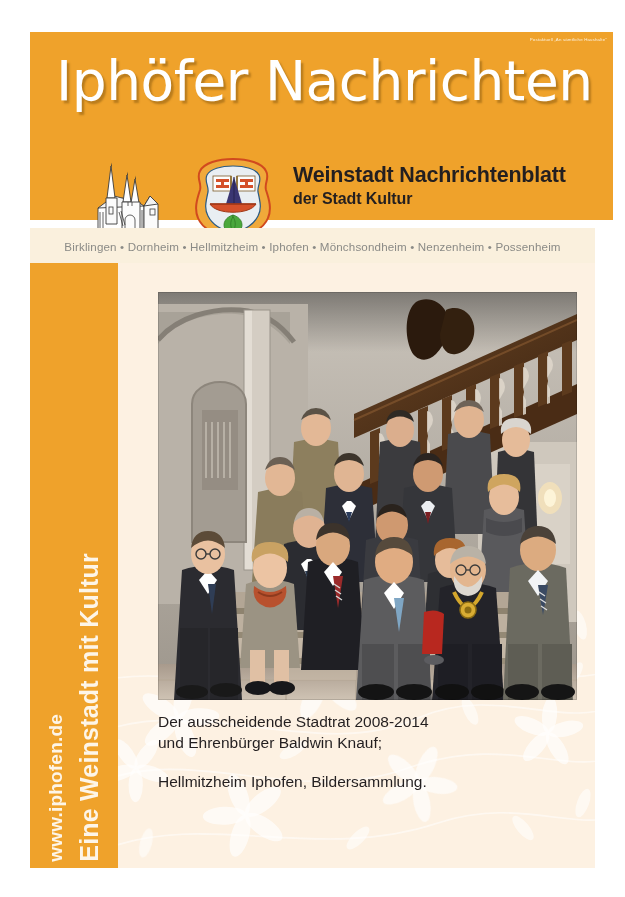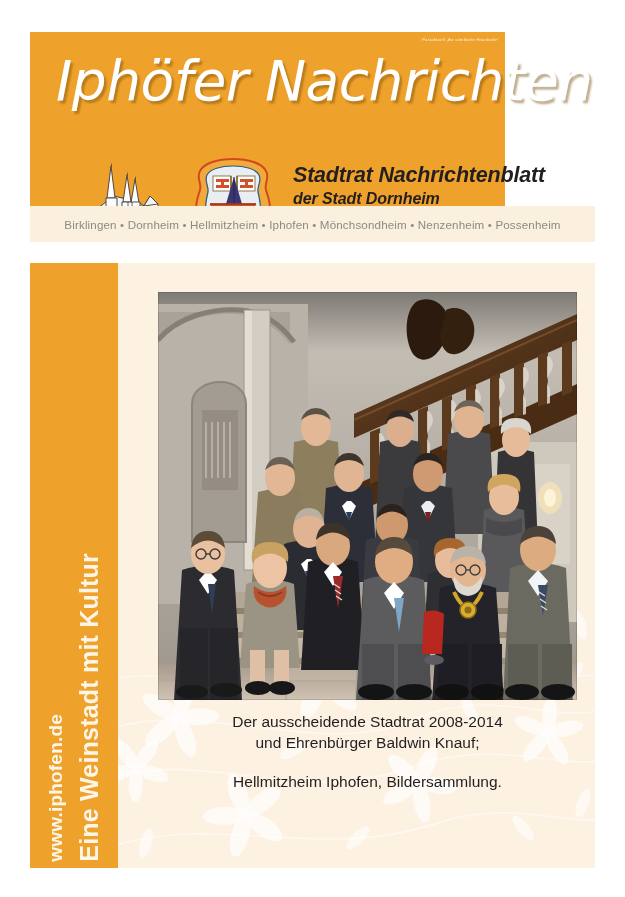--- a/index.html
+++ b/index.html
@@ -23,24 +23,23 @@
     width: 625px;
     height: 897px;
     background: #ffffff;
   }
 
   
   .masthead {
     position: absolute;
     left: 30px;
     top: 32px;
-    width: 475px;
+    width: 583px;
     height: 188px;
     background: #efa22b;
-    font-style: italic;
   }
 
   .postal-note {
     position: absolute;
     right: 6px;
     top: 5px;
     font-size: 4.4px;
     letter-spacing: 0.15px;
     color: #fbf0dc;
     font-family: "Liberation Sans", sans-serif;
@@ -97,21 +96,21 @@
     font-weight: bold;
     letter-spacing: -0.1px;
     margin-top: 3px;
     white-space: nowrap;
   }
 
   
   .village-strip {
     position: absolute;
     left: 30px;
-    top: 206px;
+    top: 228px;
     width: 565px;
     height: 36px;
     background: #faf0dd;
   }
   .village-strip .names {
     position: absolute;
     left: 50%;
     top: 50%;
     transform: translate(-50%, -50%);
     font-size: 11.6px;
@@ -194,21 +193,21 @@
     background: #5a5148;
   }
   .photo-svg { display: block; }
 
   
   .caption {
     position: absolute;
     left: 158px;
     top: 712px;
     width: 419px;
-    text-align: center;
+    text-align: left;
     font-size: 15.5px;
     line-height: 1.33;
     color: #231f20;
   }
   .caption .cap-line { display: block; }
   .caption .cap-gap { display: block; height: 19px; }
 
   .bottom-white {
     position: absolute;
     left: 0;
@@ -312,22 +311,22 @@
 
         <g fill="#4aa83c" stroke="#2e7a25" stroke-width="0.8">
           <path d="M43 58 C36 60 32 66 35 72 C38 77 43 75 43 70 Z"></path>
           <path d="M43 58 C50 60 54 66 51 72 C48 77 43 75 43 70 Z"></path>
           <path d="M43 60 C40 64 40 70 43 74 C46 70 46 64 43 60 Z"></path>
         </g>
       </svg>
     </div>
 
     <div class="masthead-sub">
-      <div class="line1">Stadtrat Nachrichtenblatt</div>
-      <div class="line2">der Stadt Dornheim</div>
+      <div class="line1">Weinstadt Nachrichtenblatt</div>
+      <div class="line2">der Stadt Kultur</div>
     </div>
   </div>
 
   <div class="village-strip">
     <div class="names">Birklingen • Dornheim • Hellmitzheim • Iphofen • Mönchsondheim • Nenzenheim • Possenheim</div>
   </div>
 
   <div class="issue-line">Jahrgang 55 | Freitag, den 17. April 2026 | Nr. 16</div>
 
   <div class="sidebar">

